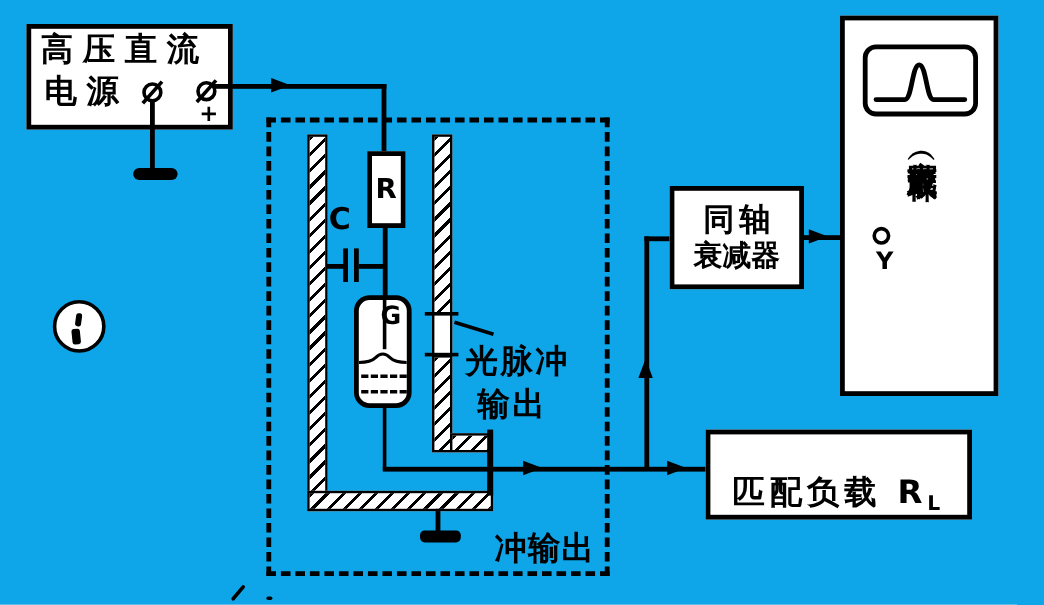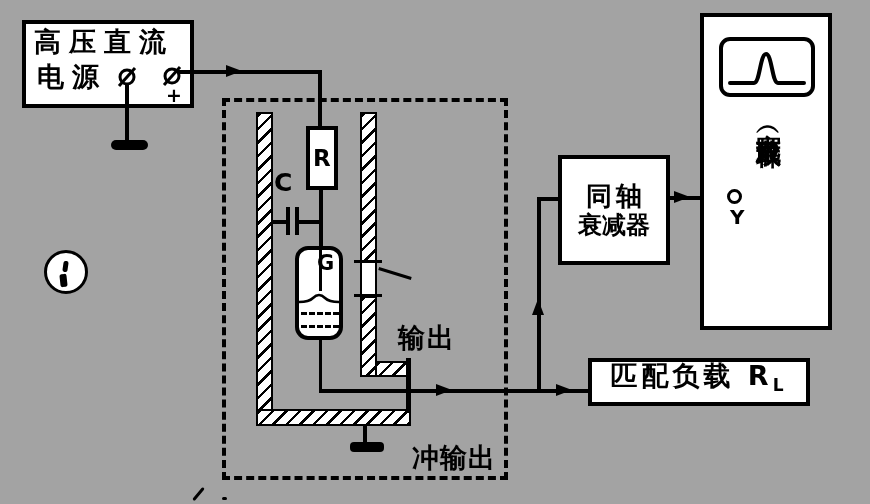--- a/index.html
+++ b/index.html
@@ -1,17 +1,17 @@
 <!DOCTYPE html>
 <html><head>
 <meta charset="utf-8">
 <style>
   html,body{margin:0;padding:0;background:#e8e8e8;}
   #canvas{
-    position:relative;width:870px;height:504px;background:#a3a3a3;
+    position:relative;width:870px;height:504px;background:#0ea5e9;
     font-family:"DejaVu Sans","Liberation Sans",sans-serif;color:#000;
     overflow:hidden;
   }
   .abs{position:absolute;}
   .wire{position:absolute;background:#000;}
   .box{position:absolute;border:4px solid #000;background:#fff;box-sizing:border-box;}
   .lbl{position:absolute;color:#000;font-weight:bold;white-space:nowrap;line-height:1;}
   .hatch{
     position:absolute;box-sizing:border-box;border:2.5px solid #000;
     background-image:repeating-linear-gradient(135deg,#000 0 2.5px,transparent 2.5px 9.5px);
@@ -85,40 +85,41 @@
     <path d="M0 10 Q10 10 14 6 Q20 0 26 6 Q30 10 40 10" fill="none" stroke="#000" stroke-width="2.5"></path>
   </svg>
   <div class="dashline" style="left:301px;top:312px;width:38px;"></div>
   <div class="dashline" style="left:301px;top:325px;width:38px;"></div>
   <div class="wire" style="left:319px;top:338px;width:3px;height:54px;"></div>
 
   <div class="wire" style="left:363px;top:424px;width:4px;height:20px;"></div>
   <div class="wire" style="left:350px;top:442px;width:34px;height:10px;border-radius:4px;"></div>
 
   <div class="wire" style="left:378px;top:272px;width:34px;height:3px;transform:rotate(17deg);"></div>
+  <div class="lbl" style="left:388px;top:288px;font-size:27px;letter-spacing:2px;">光脉冲</div>
   <div class="lbl" style="left:398px;top:324px;font-size:27px;letter-spacing:2px;">输出</div>
 
   <div class="lbl" style="left:412px;top:444px;font-size:27px;letter-spacing:1px;">冲输出</div>
 
   <div class="wire" style="left:319px;top:389px;width:270px;height:3.5px;"></div>
   <div class="arrow-right" style="left:436px;top:384px;"></div>
   <div class="arrow-right" style="left:556px;top:384px;"></div>
 
   <div class="wire" style="left:537px;top:197px;width:3.5px;height:194px;"></div>
   <div class="arrow-up" style="left:532px;top:299px;"></div>
   <div class="wire" style="left:537px;top:197px;width:24px;height:3.5px;"></div>
 
-  <div class="box" style="left:558px;top:155px;width:112px;height:110px;border-width:4.5px;display:flex;flex-direction:column;align-items:center;justify-content:center;">
+  <div class="box" style="left:558px;top:155px;width:112px;height:86px;border-width:4.5px;display:flex;flex-direction:column;align-items:center;justify-content:center;">
     <div class="lbl" style="position:static;font-size:26px;letter-spacing:4px;margin-left:4px;">同轴</div>
     <div class="lbl" style="position:static;font-size:24px;margin-top:4px;">衰减器</div>
   </div>
   <div class="wire" style="left:669px;top:196px;width:60px;height:3.5px;"></div>
   <div class="arrow-right" style="left:674px;top:191px;"></div>
 
-  <div class="box" style="left:588px;top:358px;width:222px;height:48px;border-width:4.5px;display:flex;align-items:flex-start;justify-content:center;">
+  <div class="box" style="left:588px;top:358px;width:222px;height:75px;border-width:4.5px;display:flex;align-items:flex-end;justify-content:center;">
     <div class="lbl" style="position:static;font-size:27px;letter-spacing:4px;"><span>匹配负载 R</span><sub style="font-size:17px;">L</sub></div>
   </div>
 
   <div class="box" style="left:700px;top:13px;width:132px;height:317px;border-width:4.5px;"></div>
   <div class="abs" style="left:719px;top:37px;width:96px;height:60px;border:4px solid #000;border-radius:11px;background:#fff;box-sizing:border-box;">
     <svg width="88" height="52" style="display:block;margin:2px auto;">
       <path d="M7 40 H31 C37 40 37 11 43 11 C49 11 49 40 55 40 H81" fill="none" stroke="#000" stroke-width="4" stroke-linecap="round"></path>
     </svg>
   </div>
   <div class="lbl vtext" style="left:756px;top:114px;height:184px;font-size:25px;">宽带（或取样）</div>

